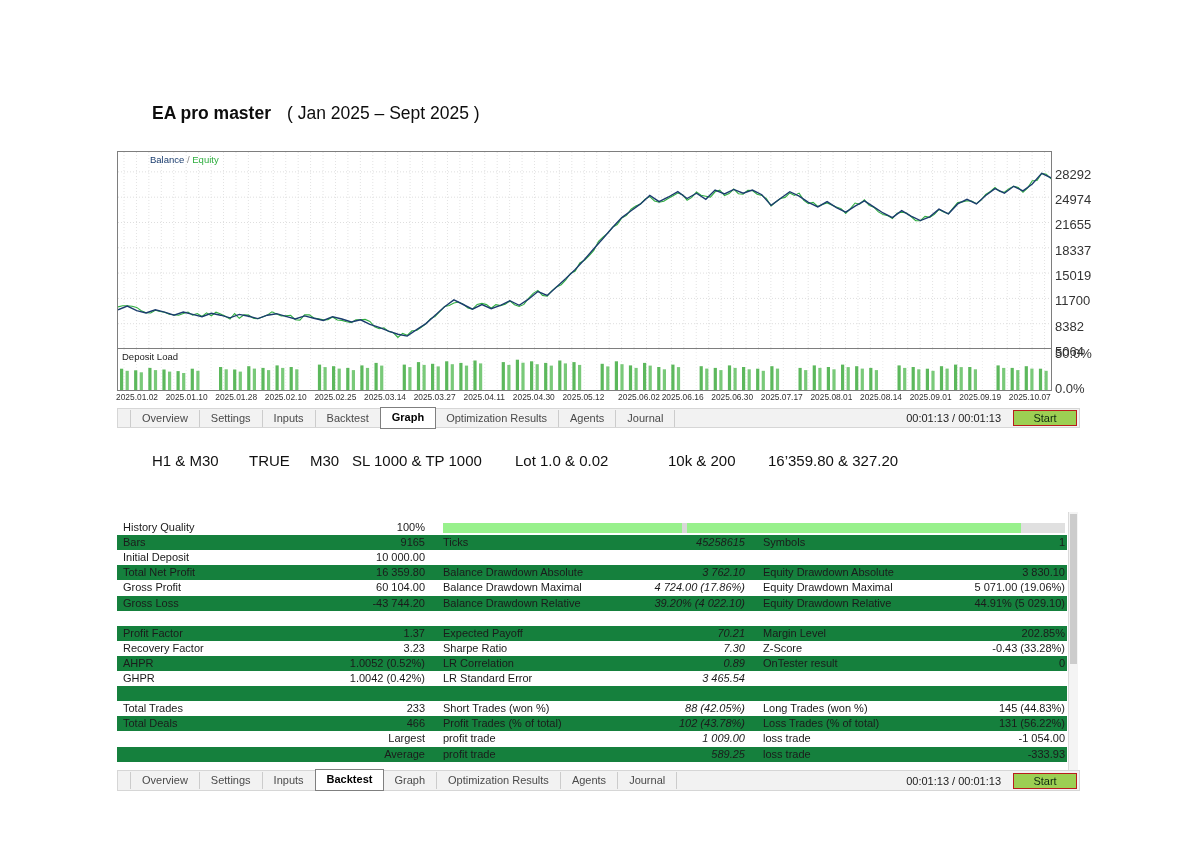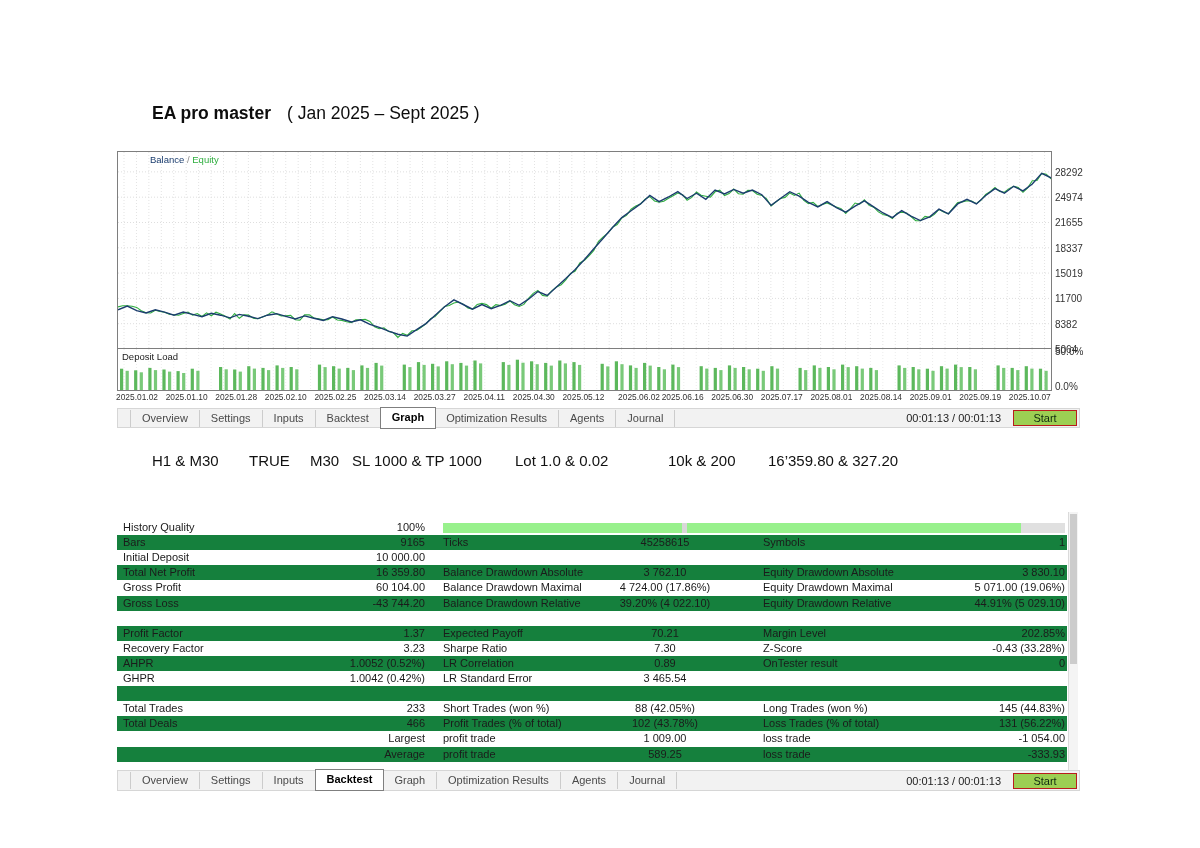--- a/index.html
+++ b/index.html
@@ -13,21 +13,21 @@
   
   .plot-balance{position:absolute;left:117px;top:151px;width:933px;height:197px;
                 border:1px solid #7e7e7e;background:#fff;}
   .plot-deposit{position:absolute;left:117px;top:348px;width:933px;height:41px;
                 border:1px solid #7e7e7e;background:#fff;}
   .legend{position:absolute;left:122px;top:154px;font-size:9.5px;white-space:nowrap;z-index:3;margin-left:28px;}
   .leg-bal{color:#1b3d6e;} .leg-sep{color:#888;} .leg-eq{color:#2fae3f;}
   .dep-label{position:absolute;left:122px;top:351px;font-size:9.5px;color:#222;z-index:3;}
   .xlabels{position:absolute;left:117px;top:392px;width:965px;height:12px;}
   .xlabels span{position:absolute;width:54px;text-align:center;font-size:8.4px;color:#333;white-space:nowrap;}
-  .ylab{position:absolute;left:1055px;font-size:10px;color:#333;white-space:nowrap;}
+  .ylab{position:absolute;left:1055px;font-size:13px;color:#333;white-space:nowrap;}
 
   
   .tabbar{position:absolute;left:117px;width:963px;height:20px;background:#f2f2f2;
           border:1px solid #d6d6d6;box-sizing:border-box;display:flex;align-items:center;
           padding-left:12px;font-size:11px;color:#4a4a4a;}
   .tabs{display:flex;align-items:center;height:100%;}
   .tab{padding:0 11px;line-height:17px;border-right:1px solid #cccccc;white-space:nowrap;}
   .tab:first-child{border-left:1px solid #cccccc;}
   .tab.active{background:#fff;border:1px solid #7f7f7f;font-weight:700;color:#000;
               padding:1px 11px 2px;margin:-2px -1px -1px -1px;position:relative;z-index:2;}
@@ -39,21 +39,21 @@
   
   .params{position:absolute;left:117px;top:452px;width:960px;height:24px;font-size:15px;color:#111;text-align:center;}
   .params span{position:absolute;top:0;white-space:nowrap;}
 
   
   .results{position:absolute;left:117px;top:512px;width:950px;height:258px;font-size:11px;}
   .trow{position:absolute;left:0;width:950px;height:15.1px;margin-top:8px;}
   .trow.alt{background:#15803d;}
   .cell{position:absolute;top:1px;white-space:nowrap;overflow:hidden;}
   .c1l{left:6px;width:210px;}  .c1v{left:130px;width:178px;text-align:right;}
-  .c2l{left:326px;width:225px;} .c2v{left:468px;width:160px;text-align:center;}
+  .c2l{left:326px;width:225px;} .c2v{left:468px;width:160px;text-align:right;font-style:italic;}
   .c3l{left:646px;width:235px;} .c3v{left:784px;width:164px;text-align:right;}
   .pbar{position:absolute;left:326px;top:2.5px;width:622px;height:10px;background:#e0e0e0;}
   .pbar .fill{position:absolute;left:0;top:0;height:10px;width:93%;background:#98f18c;}
   .pbar .pdiv{position:absolute;left:38.5%;top:0;width:5px;height:10px;background:#d8d8d8;}
   .vscroll{position:absolute;left:1068px;top:512px;width:9px;height:258px;background:#f4f4f4;
            border-left:1px solid #dadada;}
   .vscroll .thumb{position:absolute;left:1px;top:2px;width:7px;height:150px;background:#cccccc;}
 </style>
 </head>
 <body>

